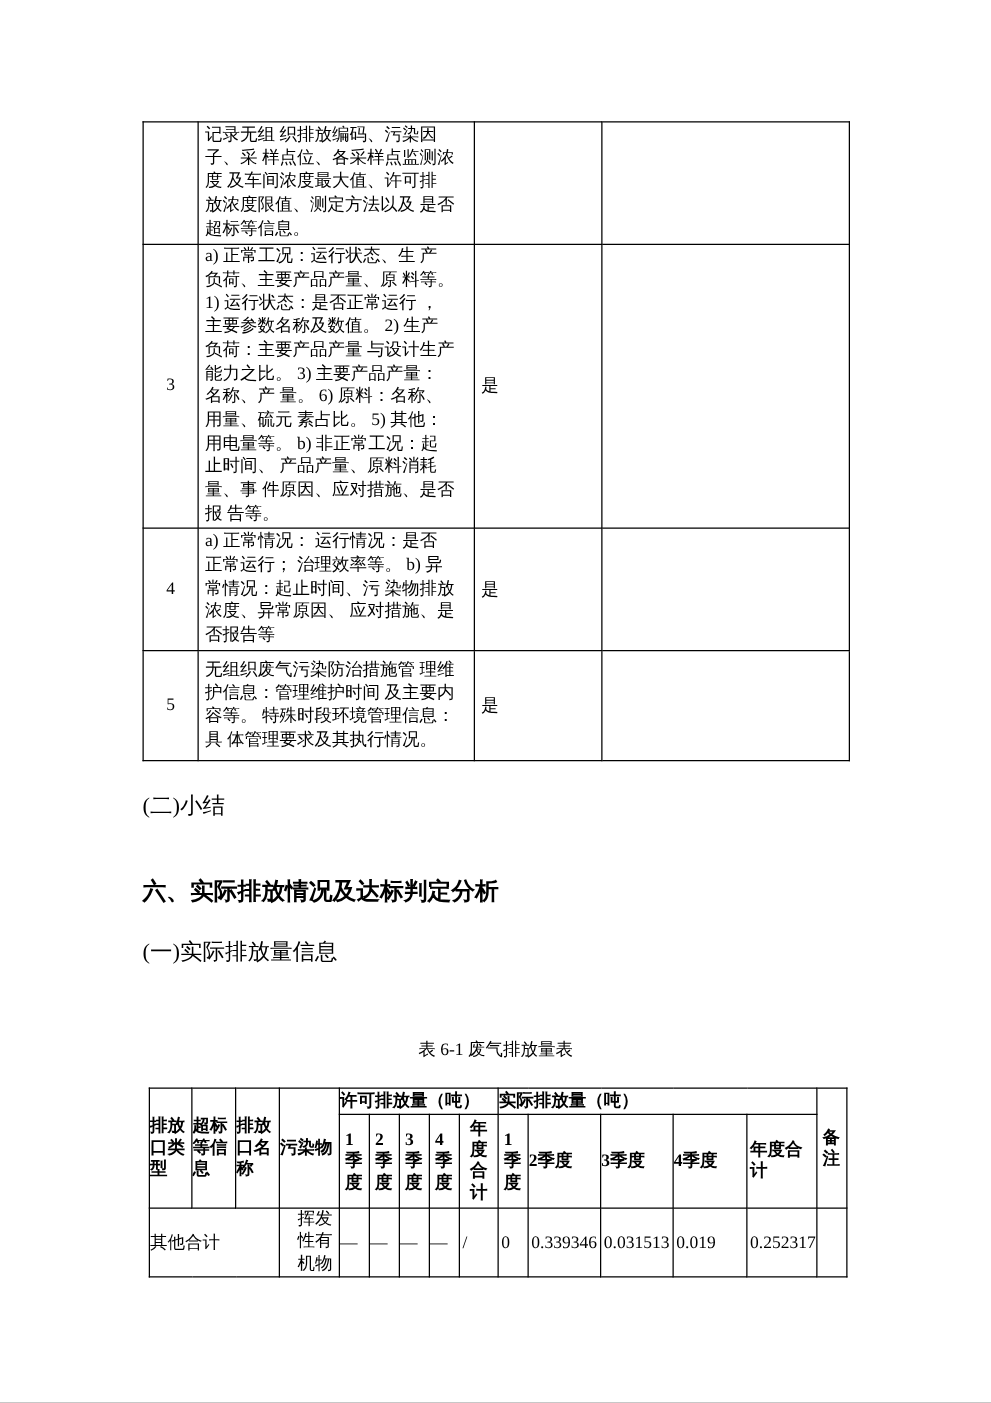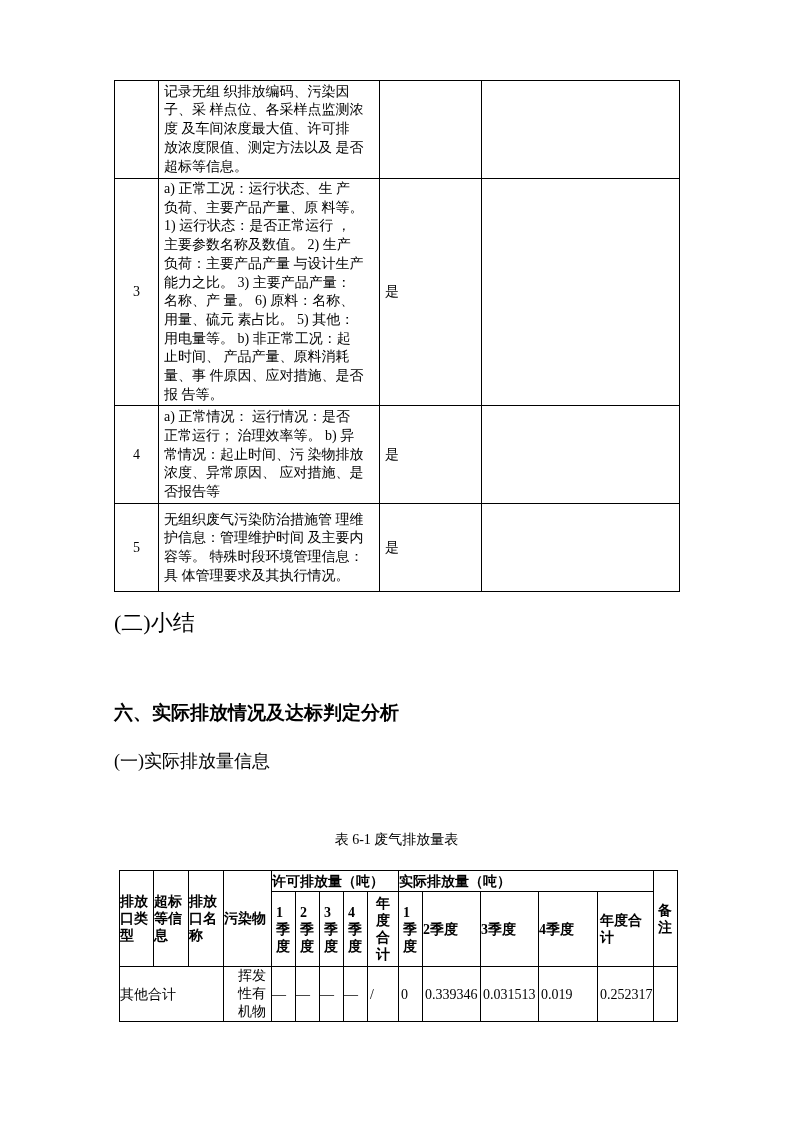--- a/index.html
+++ b/index.html
@@ -6,42 +6,42 @@
   .page{
     position:relative;
     width:793px;height:1122px;
     background:#ffffff;
     font-family:"Liberation Serif","DejaVu Serif",serif;
     color:#000;
     overflow:hidden;
   }
   
   table.ledger{
-    position:absolute;left:114px;top:80px;
+    position:absolute;left:114px;top:97px;
     width:565px;
     border-collapse:collapse;table-layout:fixed;
   }
   table.ledger td{
     border:1px solid #000;
     font-size:14px;
     vertical-align:middle;
     overflow:hidden;
     padding:0;
   }
   table.ledger td.num{text-align:center;}
   table.ledger td.desc{
     white-space:pre-line;
     line-height:18.7px;
     padding:1px 2px 1px 5px;
     text-align:left;
   }
   table.ledger td.yes{padding-left:5px;text-align:left;}
   
   .abs{position:absolute;left:114px;}
-  .h-summary{top:608px;font-size:22px;}
+  .h-summary{top:632px;font-size:18px;}
   .para{top:648px;width:566px;font-size:14px;line-height:21px;text-align:justify;}
   .h-chapter{
     top:700px;font-size:19px;font-weight:bold;
     font-family:"Liberation Sans","DejaVu Sans",sans-serif;
   }
   .h-sub{top:749px;font-size:18px;}
   .caption{top:831px;width:565px;text-align:center;font-size:14px;}
   
   table.emission{
     position:absolute;left:119px;top:870px;

